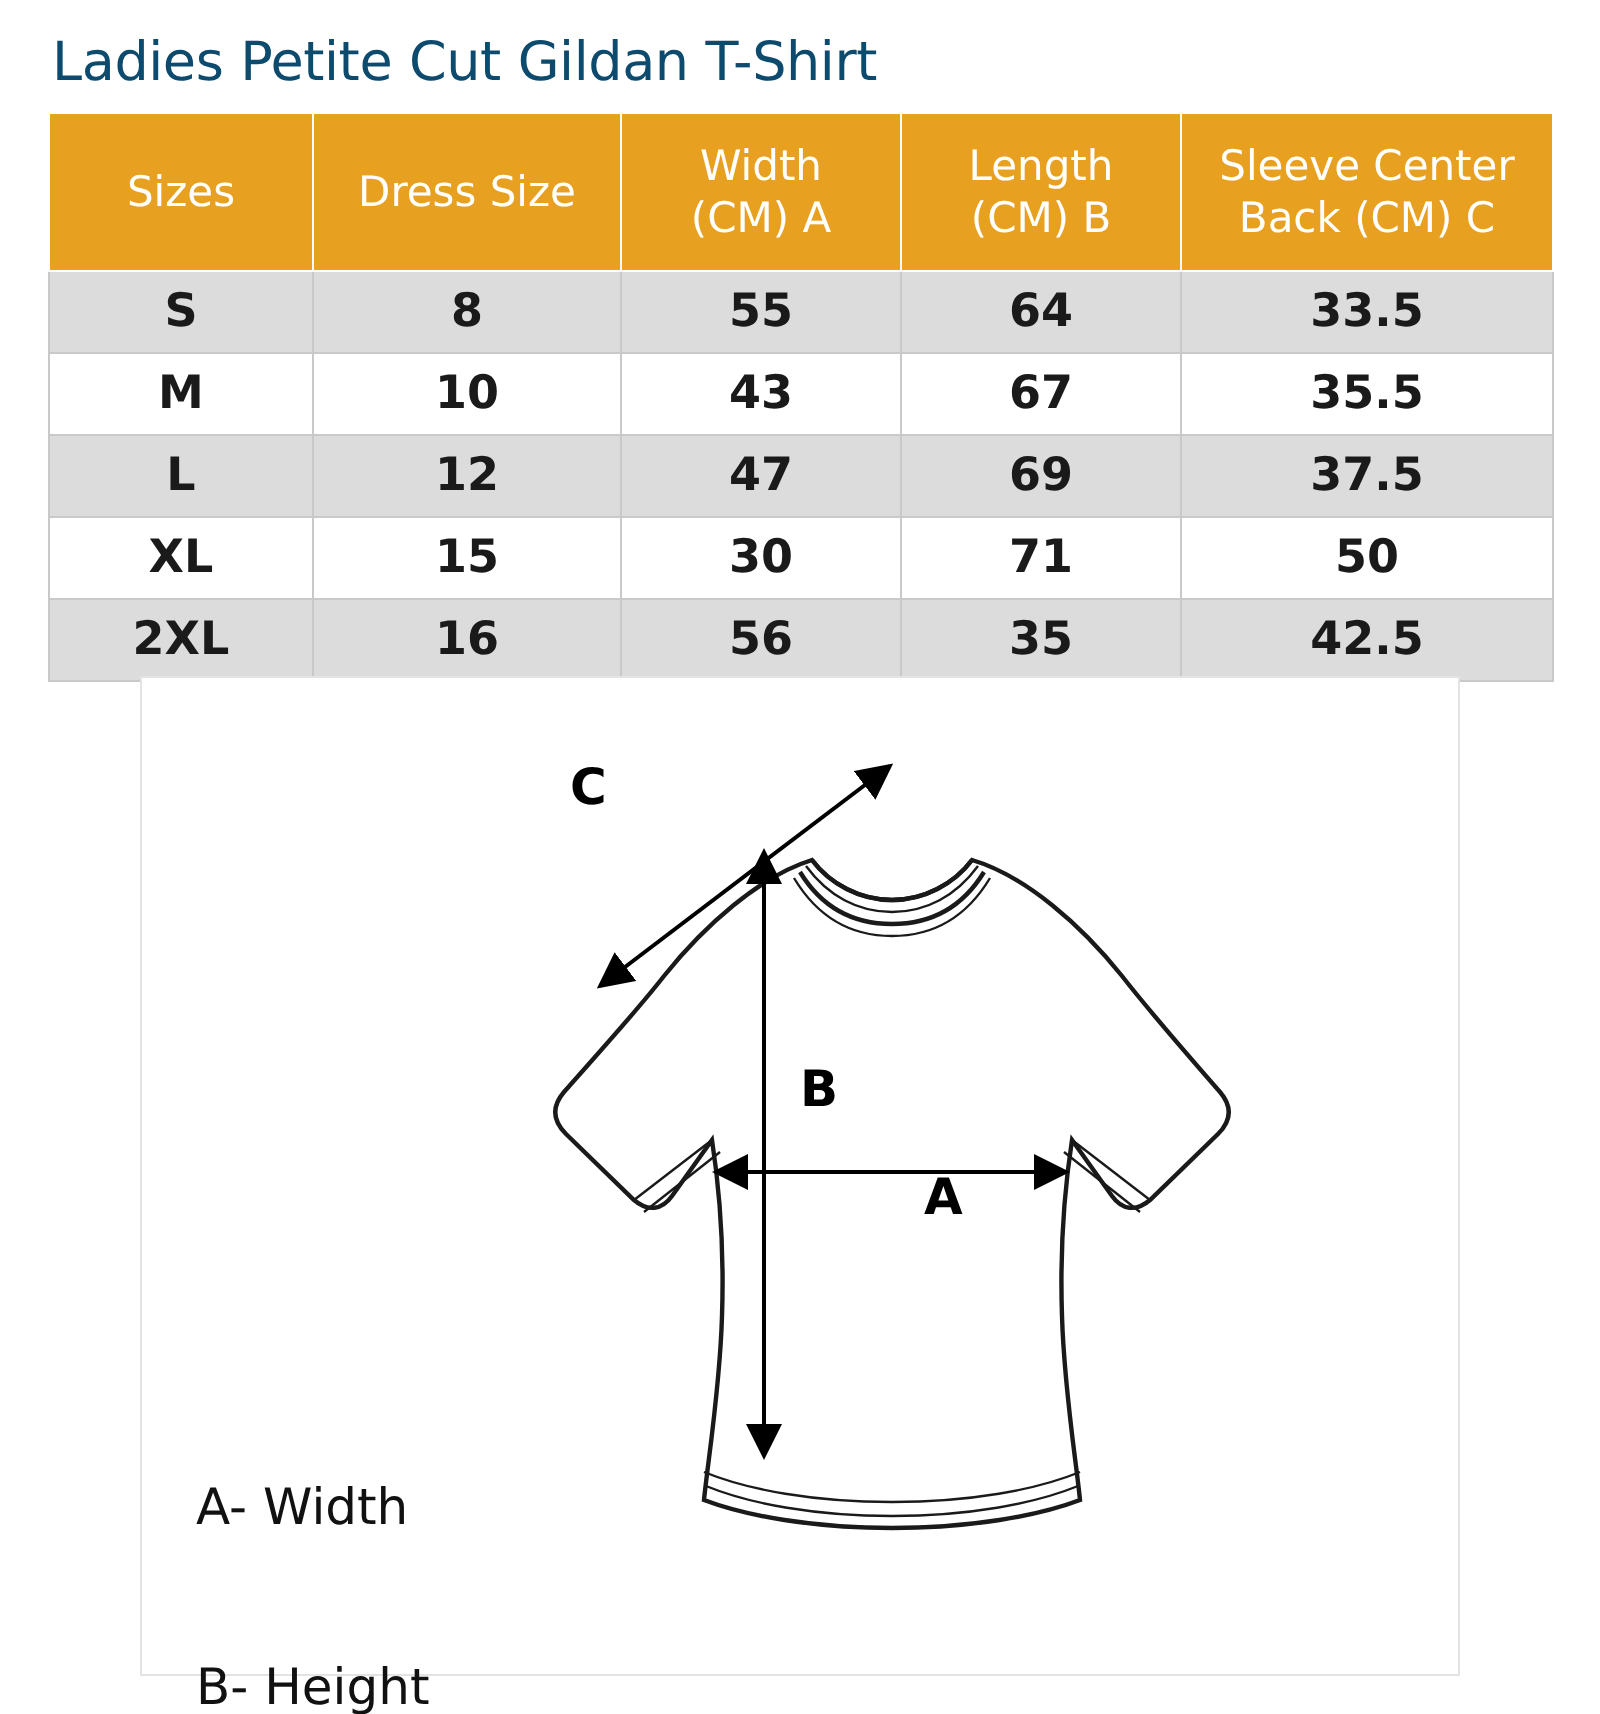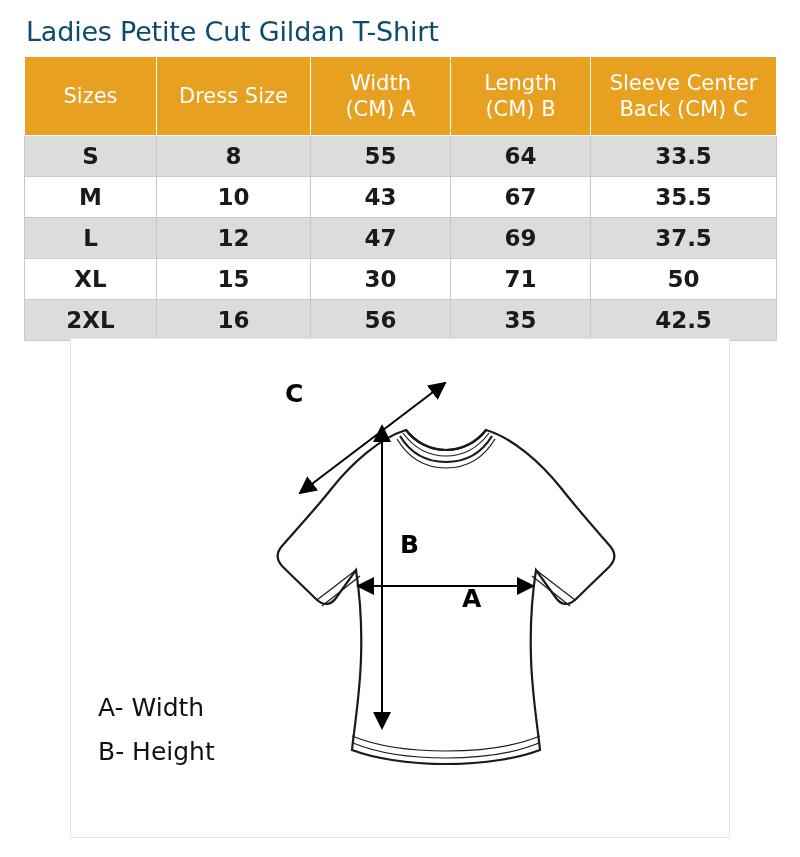--- a/index.html
+++ b/index.html
@@ -84,21 +84,21 @@
   }
   .legend {
     position: absolute;
     left: 98px;
     top: 686px;
     font-size: 25px;
     line-height: 44px;
     color: #111111;
     font-family: "DejaVu Sans", sans-serif;
   }
-  .legend div { white-space: nowrap; }
+  .legend div { white-space: nowrap; margin-top: 46px; }
   svg.shirt {
     position: absolute;
     left: 70px;
     top: 338px;
     width: 660px;
     height: 500px;
   }
   .lbl {
     font-family: "DejaVu Sans", sans-serif;
     font-size: 25px;

